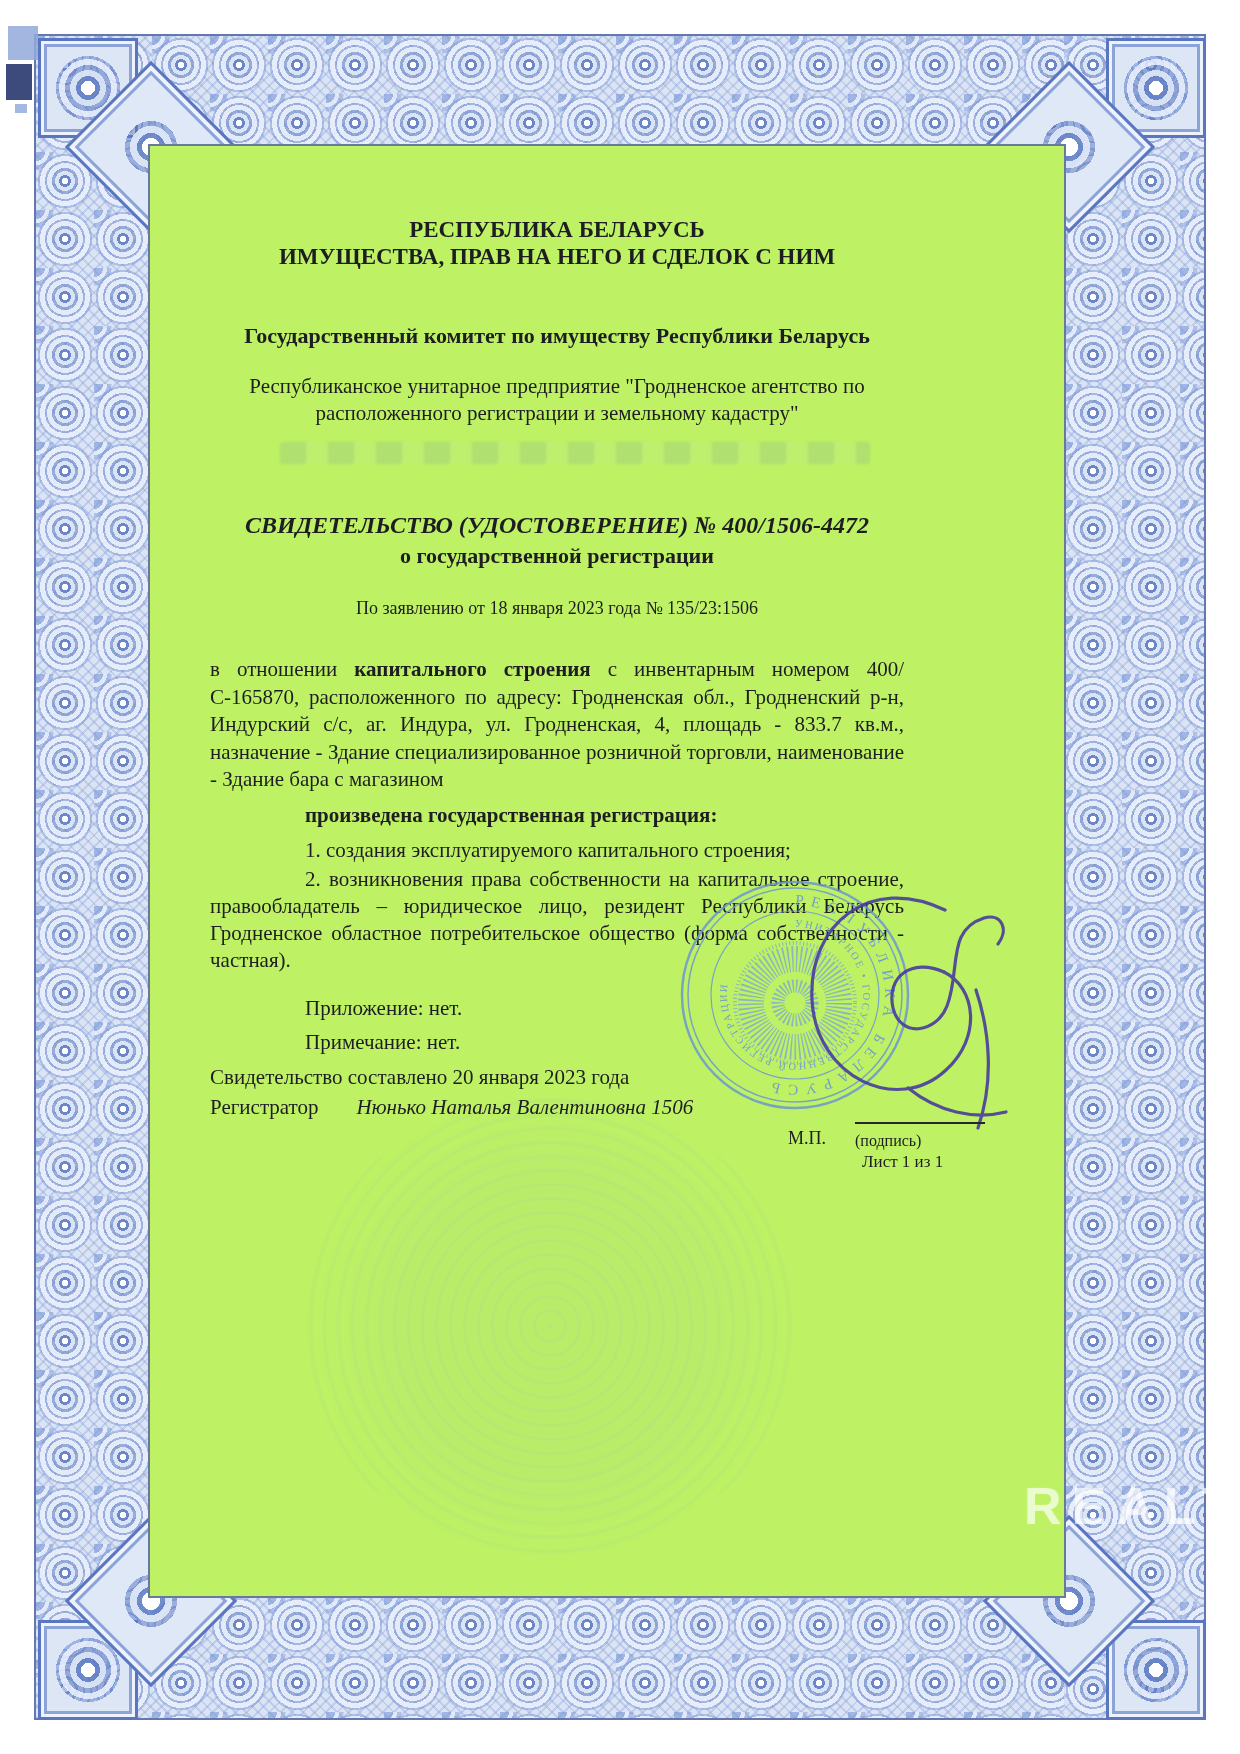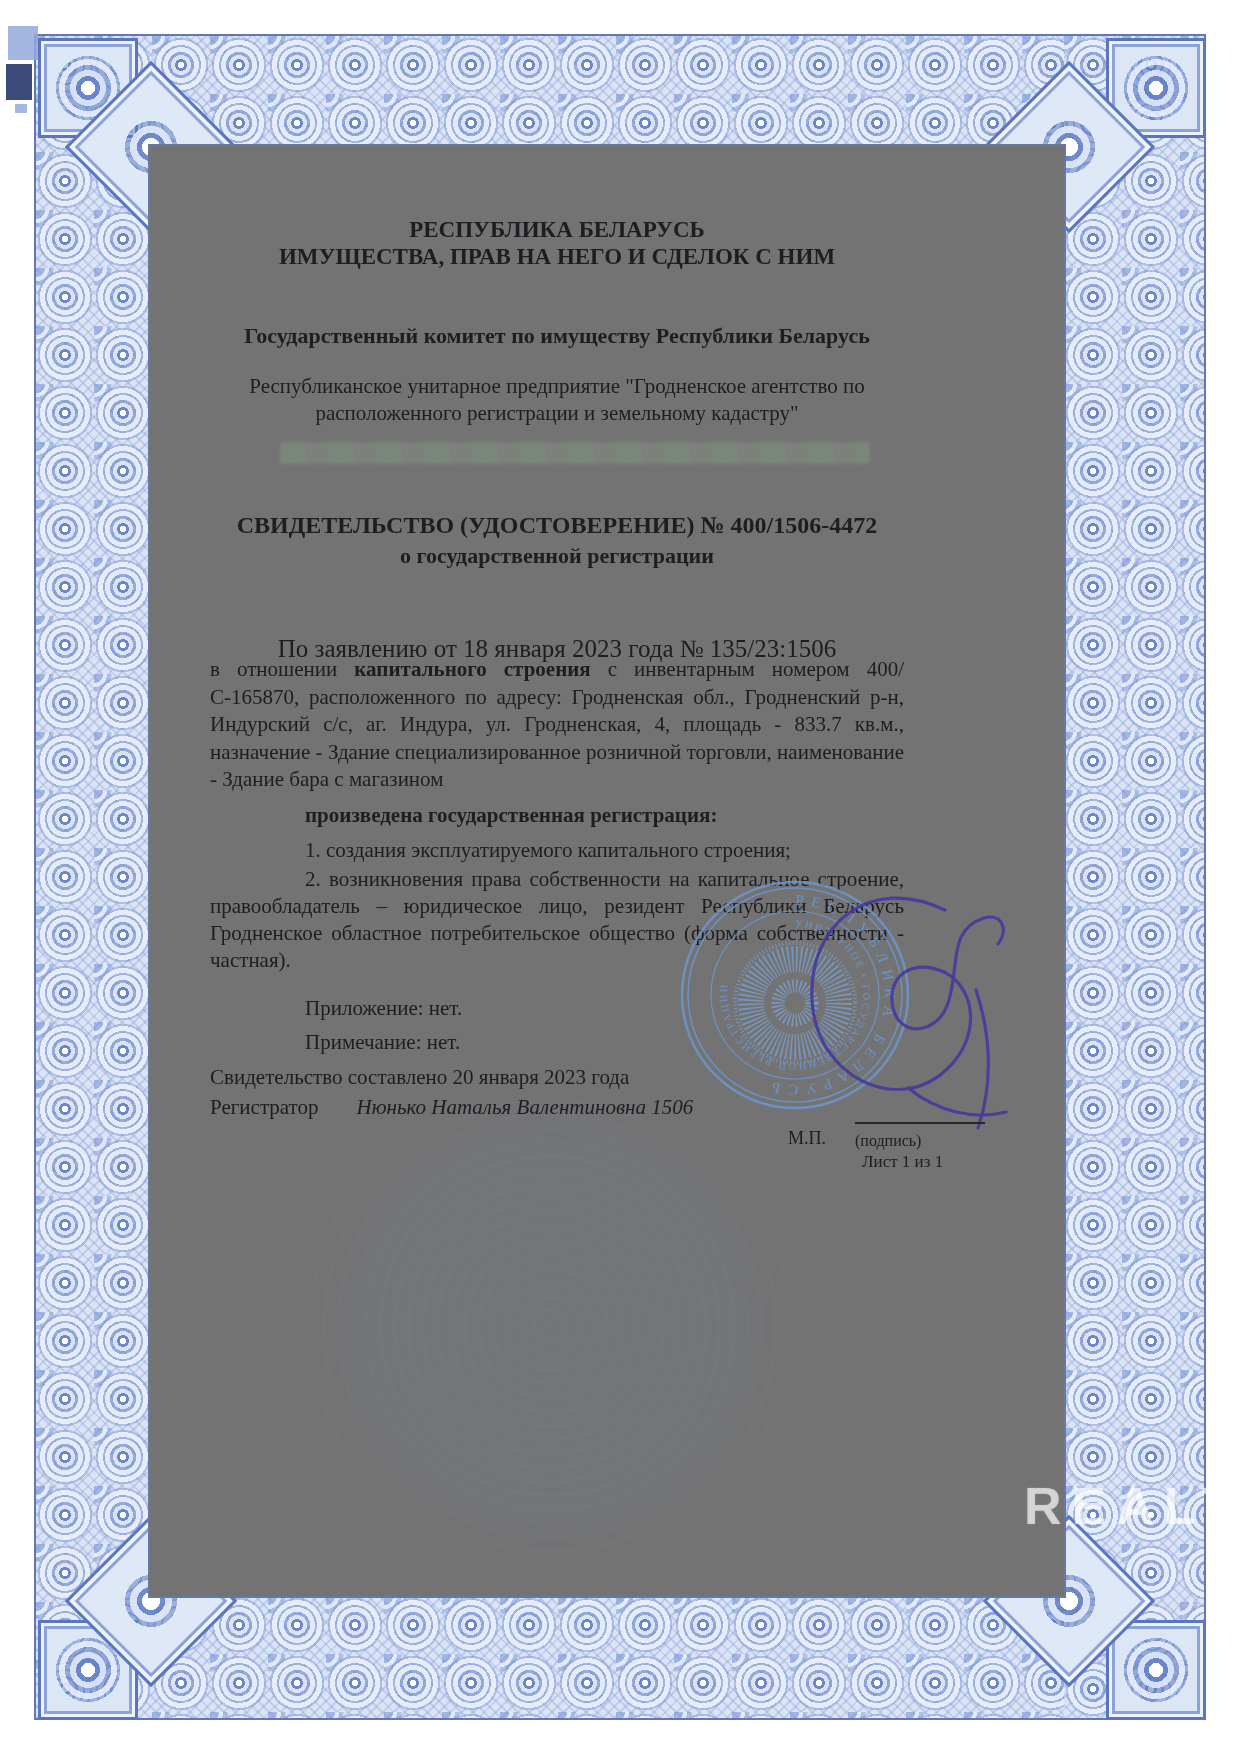--- a/index.html
+++ b/index.html
@@ -38,40 +38,40 @@
   .cs-bl{left:38px;top:1620px;} .cs-br{left:1106px;top:1620px;}
   .diamond{position:absolute;width:116px;height:116px;transform:rotate(45deg);z-index:3;
     border:3px solid #5b76c0;box-shadow:inset 0 0 0 4px #eef2fa, inset 0 0 0 7px #8ba3d8;
     background:radial-gradient(circle, #ffffff 0 9px, rgba(95,125,195,.85) 9px 14px, rgba(218,228,246,.95) 14px 21px,
       rgba(95,125,195,.55) 21px 26px, #dfe8f6 26px);}
   .d-tl{left:90px;top:86px;} .d-tr{left:1008px;top:86px;}
   .d-bl{left:90px;top:1540px;} .d-br{left:1008px;top:1540px;}
 
   
   .content{position:absolute;left:148px;top:144px;width:918px;height:1454px;z-index:4;
-    background:#737373;border:2px solid #68799f;box-sizing:border-box;}
+    background:#bef264;border:2px solid #68799f;box-sizing:border-box;}
   .rosette{position:absolute;left:150px;top:950px;width:500px;height:460px;border-radius:50%;
     background:
       repeating-radial-gradient(circle, rgba(120,150,210,.10) 0 3px, rgba(255,255,255,0) 3px 14px),
       radial-gradient(circle, rgba(120,150,210,.08) 0 45%, rgba(255,255,255,0) 70%);
     filter:blur(1px);opacity:.7;}
   .text-col{position:absolute;left:60px;top:0;width:694px;}
   .block{position:absolute;left:0;width:100%;margin:0;}
   .center{text-align:center;}
   .justify{text-align:justify;}
   .b{font-weight:bold;}
   .h-top{top:70px;font-size:23px;font-weight:bold;line-height:27px;}
   .committee{top:177px;font-size:22px;font-weight:bold;}
   .agency{top:227px;font-size:21px;line-height:27px;}
   .faded-strip{position:absolute;left:130px;top:296px;width:590px;height:22px;border-radius:3px;
     background:repeating-linear-gradient(90deg, rgba(140,180,140,.30) 0 26px, rgba(200,220,190,.12) 26px 48px);
     filter:blur(1.5px);}
-  .title1{top:366px;font-size:24px;font-weight:bold;}
+  .title1{top:366px;font-size:24px;font-weight:bold;font-style:italic;}
   .title2{top:397px;font-size:22px;font-weight:bold;}
-  .application{top:452px;font-size:25px;margin-top:37px;}
+  .application{top:452px;font-size:18px;}
   .body-par{top:510px;font-size:21px;line-height:27.5px;}
   .reg-heading{top:657px;font-size:21px;font-weight:bold;text-indent:95px;}
   .item1{top:692px;font-size:21px;text-indent:95px;}
   .item2{top:720px;font-size:21px;line-height:27px;text-indent:95px;}
   .attach{top:850px;font-size:21px;text-indent:95px;}
   .note{top:884px;font-size:21px;text-indent:95px;}
   .composed{top:919px;font-size:21px;}
   .registrar{top:949px;font-size:21px;}
   .registrar .name{font-style:italic;margin-left:38px;}
 

